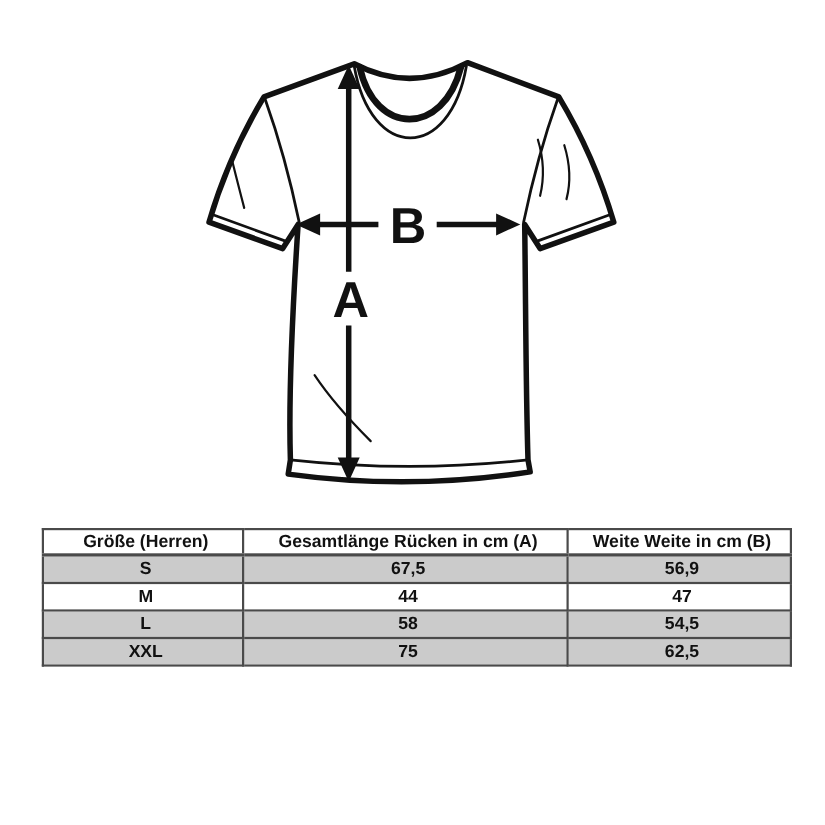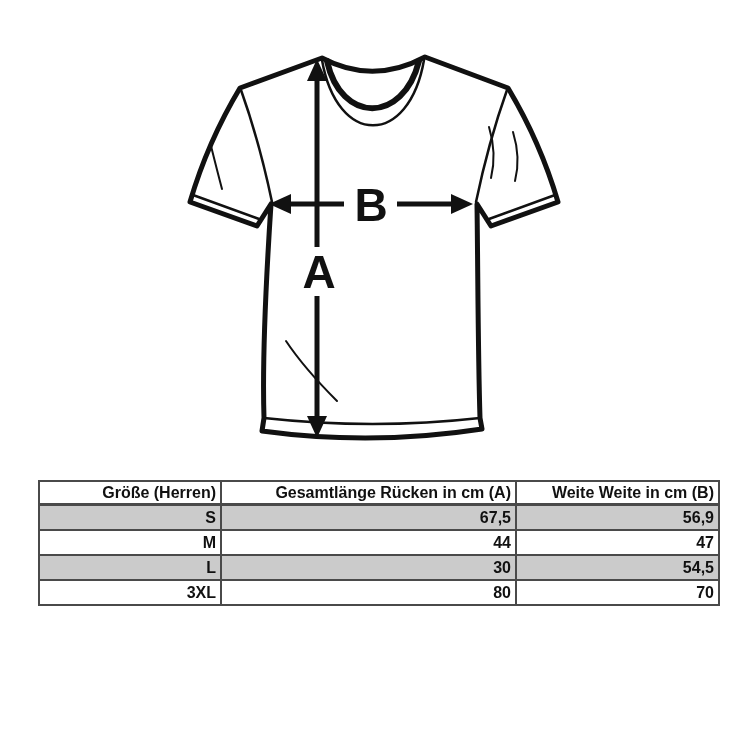--- a/index.html
+++ b/index.html
@@ -30,21 +30,21 @@
   table.size-table{
     position:absolute;left:38px;top:480px;width:680px;
     border-collapse:collapse;table-layout:fixed;
     font-size:16px;
     border:2px solid var(--tb);
     background:var(--rowbg);
   }
   .size-table th,.size-table td{
     border:2px solid var(--tb);
     padding:0 4px 0 9px;
-    text-align:right;vertical-align:middle;
+    text-align:center;vertical-align:middle;
     white-space:nowrap;overflow:hidden;
   }
   .size-table thead th{
     height:21px;line-height:21px;
     font-weight:bold;background:#ffffff;
     border-bottom:3px solid var(--tb);
   }
   .size-table tbody td{height:23px;line-height:23px;}
   .size-table td.size-cell{font-weight:bold;}
   .size-table td.num-cell{font-weight:bold;}
@@ -127,24 +127,24 @@
         <td class="num-cell">67,5</td>
         <td class="num-cell">56,9</td>
       </tr>
       <tr>
         <td class="size-cell">M</td>
         <td class="num-cell">44</td>
         <td class="num-cell">47</td>
       </tr>
       <tr class="alt">
         <td class="size-cell">L</td>
-        <td class="num-cell">30</td>
+        <td class="num-cell">58</td>
         <td class="num-cell">54,5</td>
       </tr>
-      <tr>
-        <td class="size-cell">3XL</td>
-        <td class="num-cell">80</td>
-        <td class="num-cell">70</td>
+      <tr class="alt">
+        <td class="size-cell">XXL</td>
+        <td class="num-cell">75</td>
+        <td class="num-cell">62,5</td>
       </tr>
     </tbody>
   </table>
 
 </div>
 
 </body></html>

